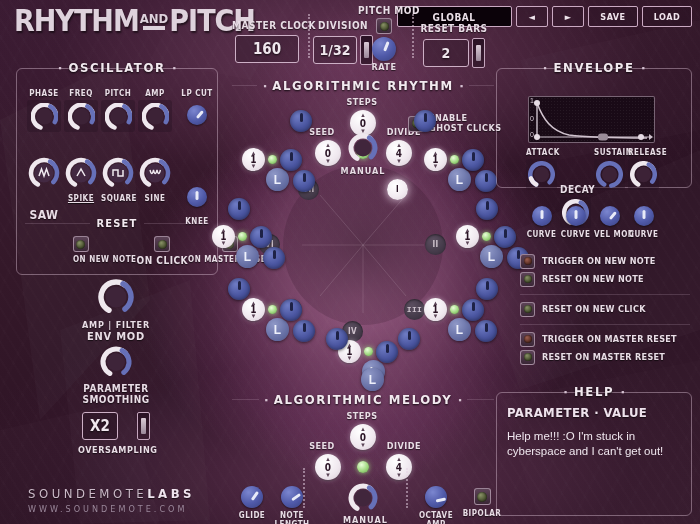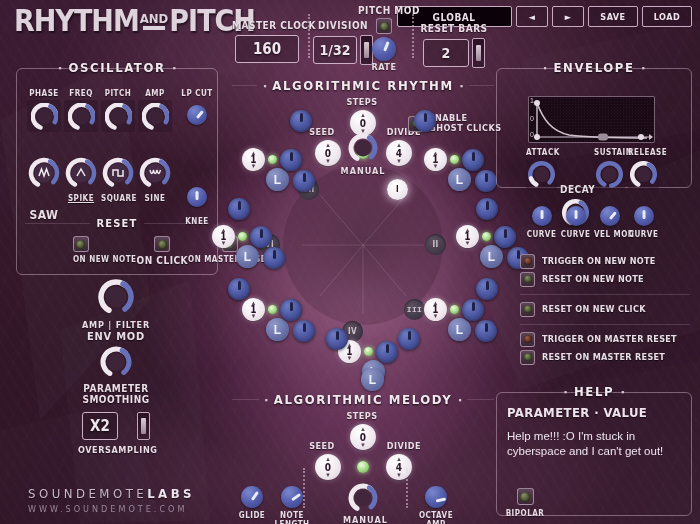--- a/index.html
+++ b/index.html
@@ -695,21 +695,21 @@
   <div class="dotsep" style="left:303px;top:468px;height:40px;border-left-color:rgba(230,210,228,.5);"></div>
   <div class="dotsep" style="left:406px;top:468px;height:40px;border-left-color:rgba(230,210,228,.5);"></div>
 
   <div style="position:absolute;left:414px;top:486px;width:44px;text-align:center;">
     <div style="width:22px;height:22px;margin:0 auto;border-radius:50%;background:radial-gradient(circle at 35% 28%,#7b86cf,#4f59a8 55%,#39417f);box-shadow:0 1px 2px rgba(0,0,0,.5);position:relative;">
       <span style="position:absolute;left:50%;top:5px;width:3px;height:10px;background:#e8eaf8;border-radius:2px;transform:translateX(-50%) rotate(78deg);transform-origin:50% 100%;"></span>
     </div>
     <div class="cap" style="font-size:8px;margin-top:3px;line-height:9px;">OCTAVE</div>
     <div class="cap" style="font-size:8px;line-height:9px;">AMP</div>
   </div>
-  <div style="position:absolute;left:460px;top:486px;width:44px;text-align:center;margin-left:43px;">
+  <div style="position:absolute;left:460px;top:486px;width:44px;text-align:center;">
     <div class="led led-off" style="width:15px;height:15px;margin:2px auto 0;">
         <i style="width:10px;height:10px;"></i>
       </div>
     <div class="cap" style="font-size:8px;margin-top:4px;">BIPOLAR</div>
   </div>
 
   <div class="panel" style="left:496px;top:68px;width:194px;height:118px;">
     <div class="ttl">
       <span class="tick">▪</span>
       <span class="panel-title">ENVELOPE</span>

